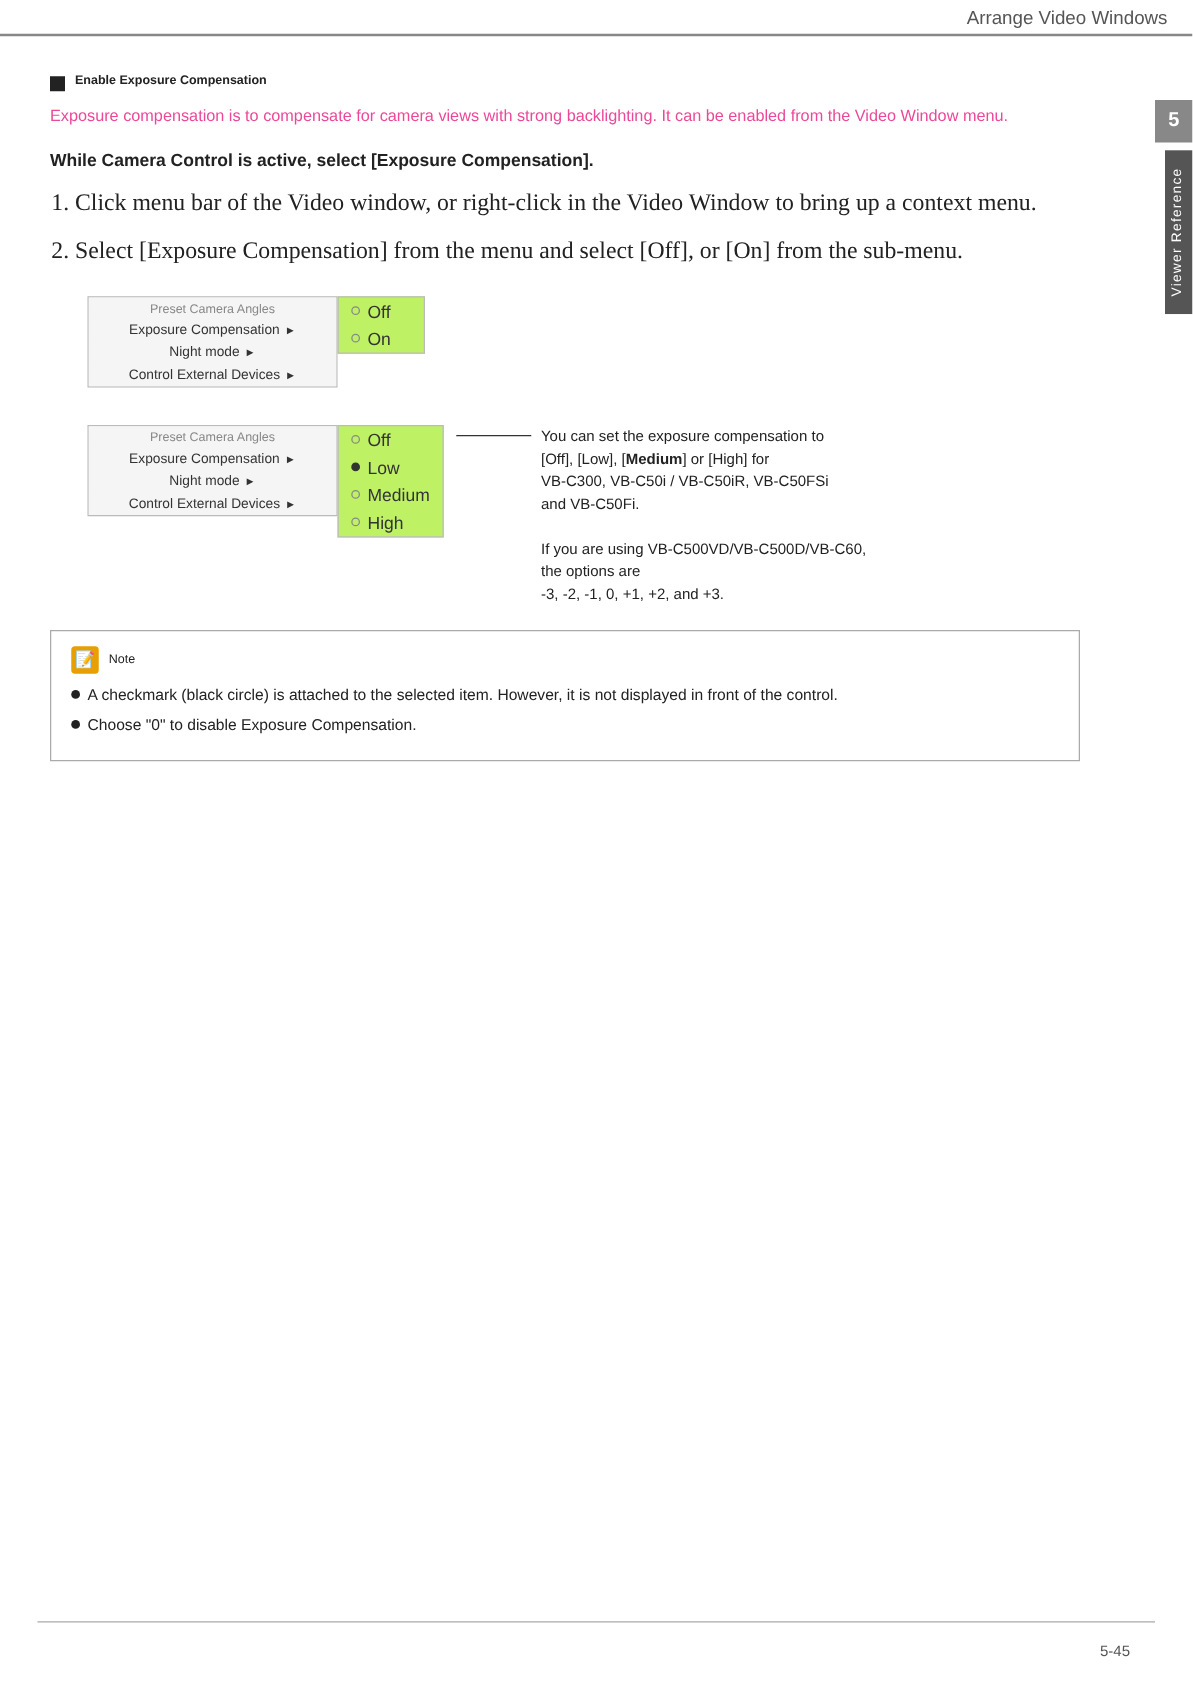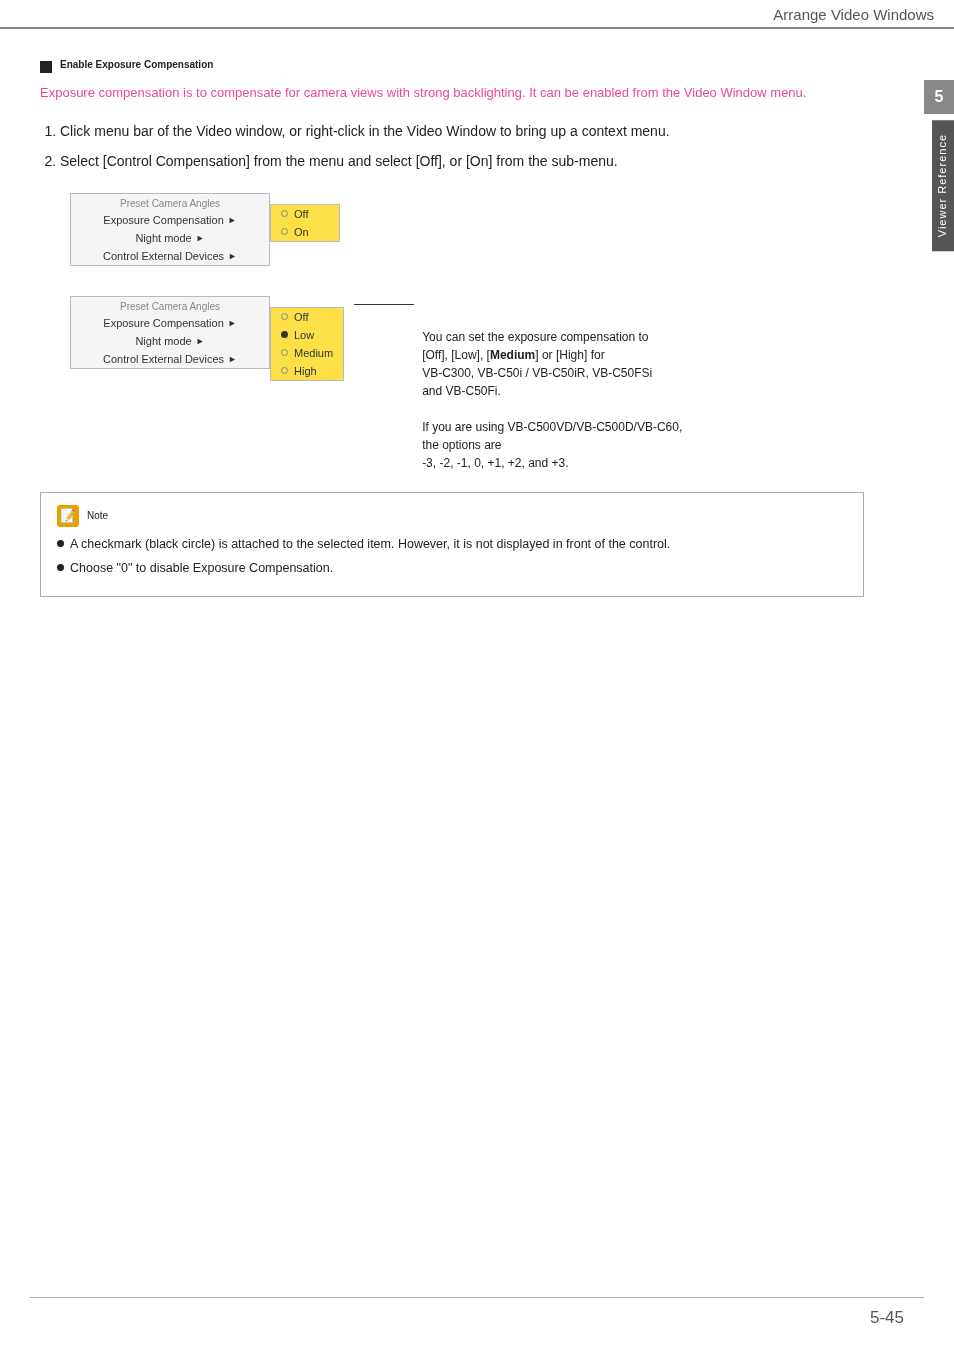--- a/index.html
+++ b/index.html
@@ -91,22 +91,23 @@
       font-weight: bold;
       margin-bottom: 12px;
     }
 
     .steps {
       margin-left: 20px;
       margin-bottom: 20px;
     }
     .steps li {
       margin-bottom: 8px;
-      font-size: 14px;
+      font-size: 19px;
       line-height: 1.6;
+      font-family: Liberation Serif, serif;
     }
 
     
     .menus-row {
       display: flex;
       align-items: flex-start;
       gap: 30px;
       margin-bottom: 30px;
       margin-left: 30px;
     }
@@ -133,24 +134,23 @@
       padding: 4px 8px 2px 8px;
     }
     .menu-item .arrow {
       font-size: 9px;
       margin-left: 4px;
     }
 
     
     .submenu {
       border: 1px solid #bbb;
-      background: #fde047;
-      font-size: 11px;
+      background: #bef264;
+      font-size: 14px;
       min-width: 70px;
-      margin-top: 11px;
     }
     .submenu-item {
       padding: 3px 10px;
       display: flex;
       align-items: center;
       gap: 6px;
       color: #333;
     }
     .submenu-item .dot {
       width: 7px;
@@ -193,21 +193,20 @@
       border-top: 1px solid #333;
       margin-top: 8px;
       flex-shrink: 0;
     }
 
     .annotation-text {
       font-size: 12px;
       line-height: 1.5;
       max-width: 300px;
       padding-left: 8px;
-      margin-top: 32px;
     }
     .annotation-text .bold { font-weight: bold; }
 
     
     .note-box {
       border: 1px solid #aaa;
       padding: 12px 16px;
       margin-top: 20px;
       background: #fff;
     }
@@ -248,21 +247,21 @@
       background: #222;
       margin-top: 5px;
       flex-shrink: 0;
     }
 
     
     .page-number {
       position: absolute;
       bottom: 20px;
       right: 50px;
-      font-size: 17px;
+      font-size: 12px;
       color: #555;
     }
 
     
     .bottom-rule {
       position: absolute;
       bottom: 50px;
       left: 30px;
       right: 30px;
       border-bottom: 1px solid #aaa;
@@ -285,24 +284,25 @@
 
 <div class="main-content">
 
   <div class="section-heading">
     <span class="square-bullet"></span>
     <h2>Enable Exposure Compensation</h2>
   </div>
 
   <p class="body-text">Exposure compensation is to compensate for camera views with strong backlighting. It can be enabled from the Video Window menu.</p>
 
+  <p class="sub-heading">While Camera Control is active, select [Exposure Compensation].</p>
 
   <ol class="steps">
     <li>Click menu bar of the Video window, or right-click in the Video Window to bring up a context menu.</li>
-    <li>Select [Control Compensation] from the menu and select [Off], or [On] from the sub-menu.</li>
+    <li>Select [Exposure Compensation] from the menu and select [Off], or [On] from the sub-menu.</li>
   </ol>
 
   <div class="menus-row">
 
     <div class="menu-row-with-submenu">
       <div class="menu-screenshot">
         <div class="menu-item header-item">
           <span>Preset Camera Angles</span>
         </div>
         <div class="menu-item">

